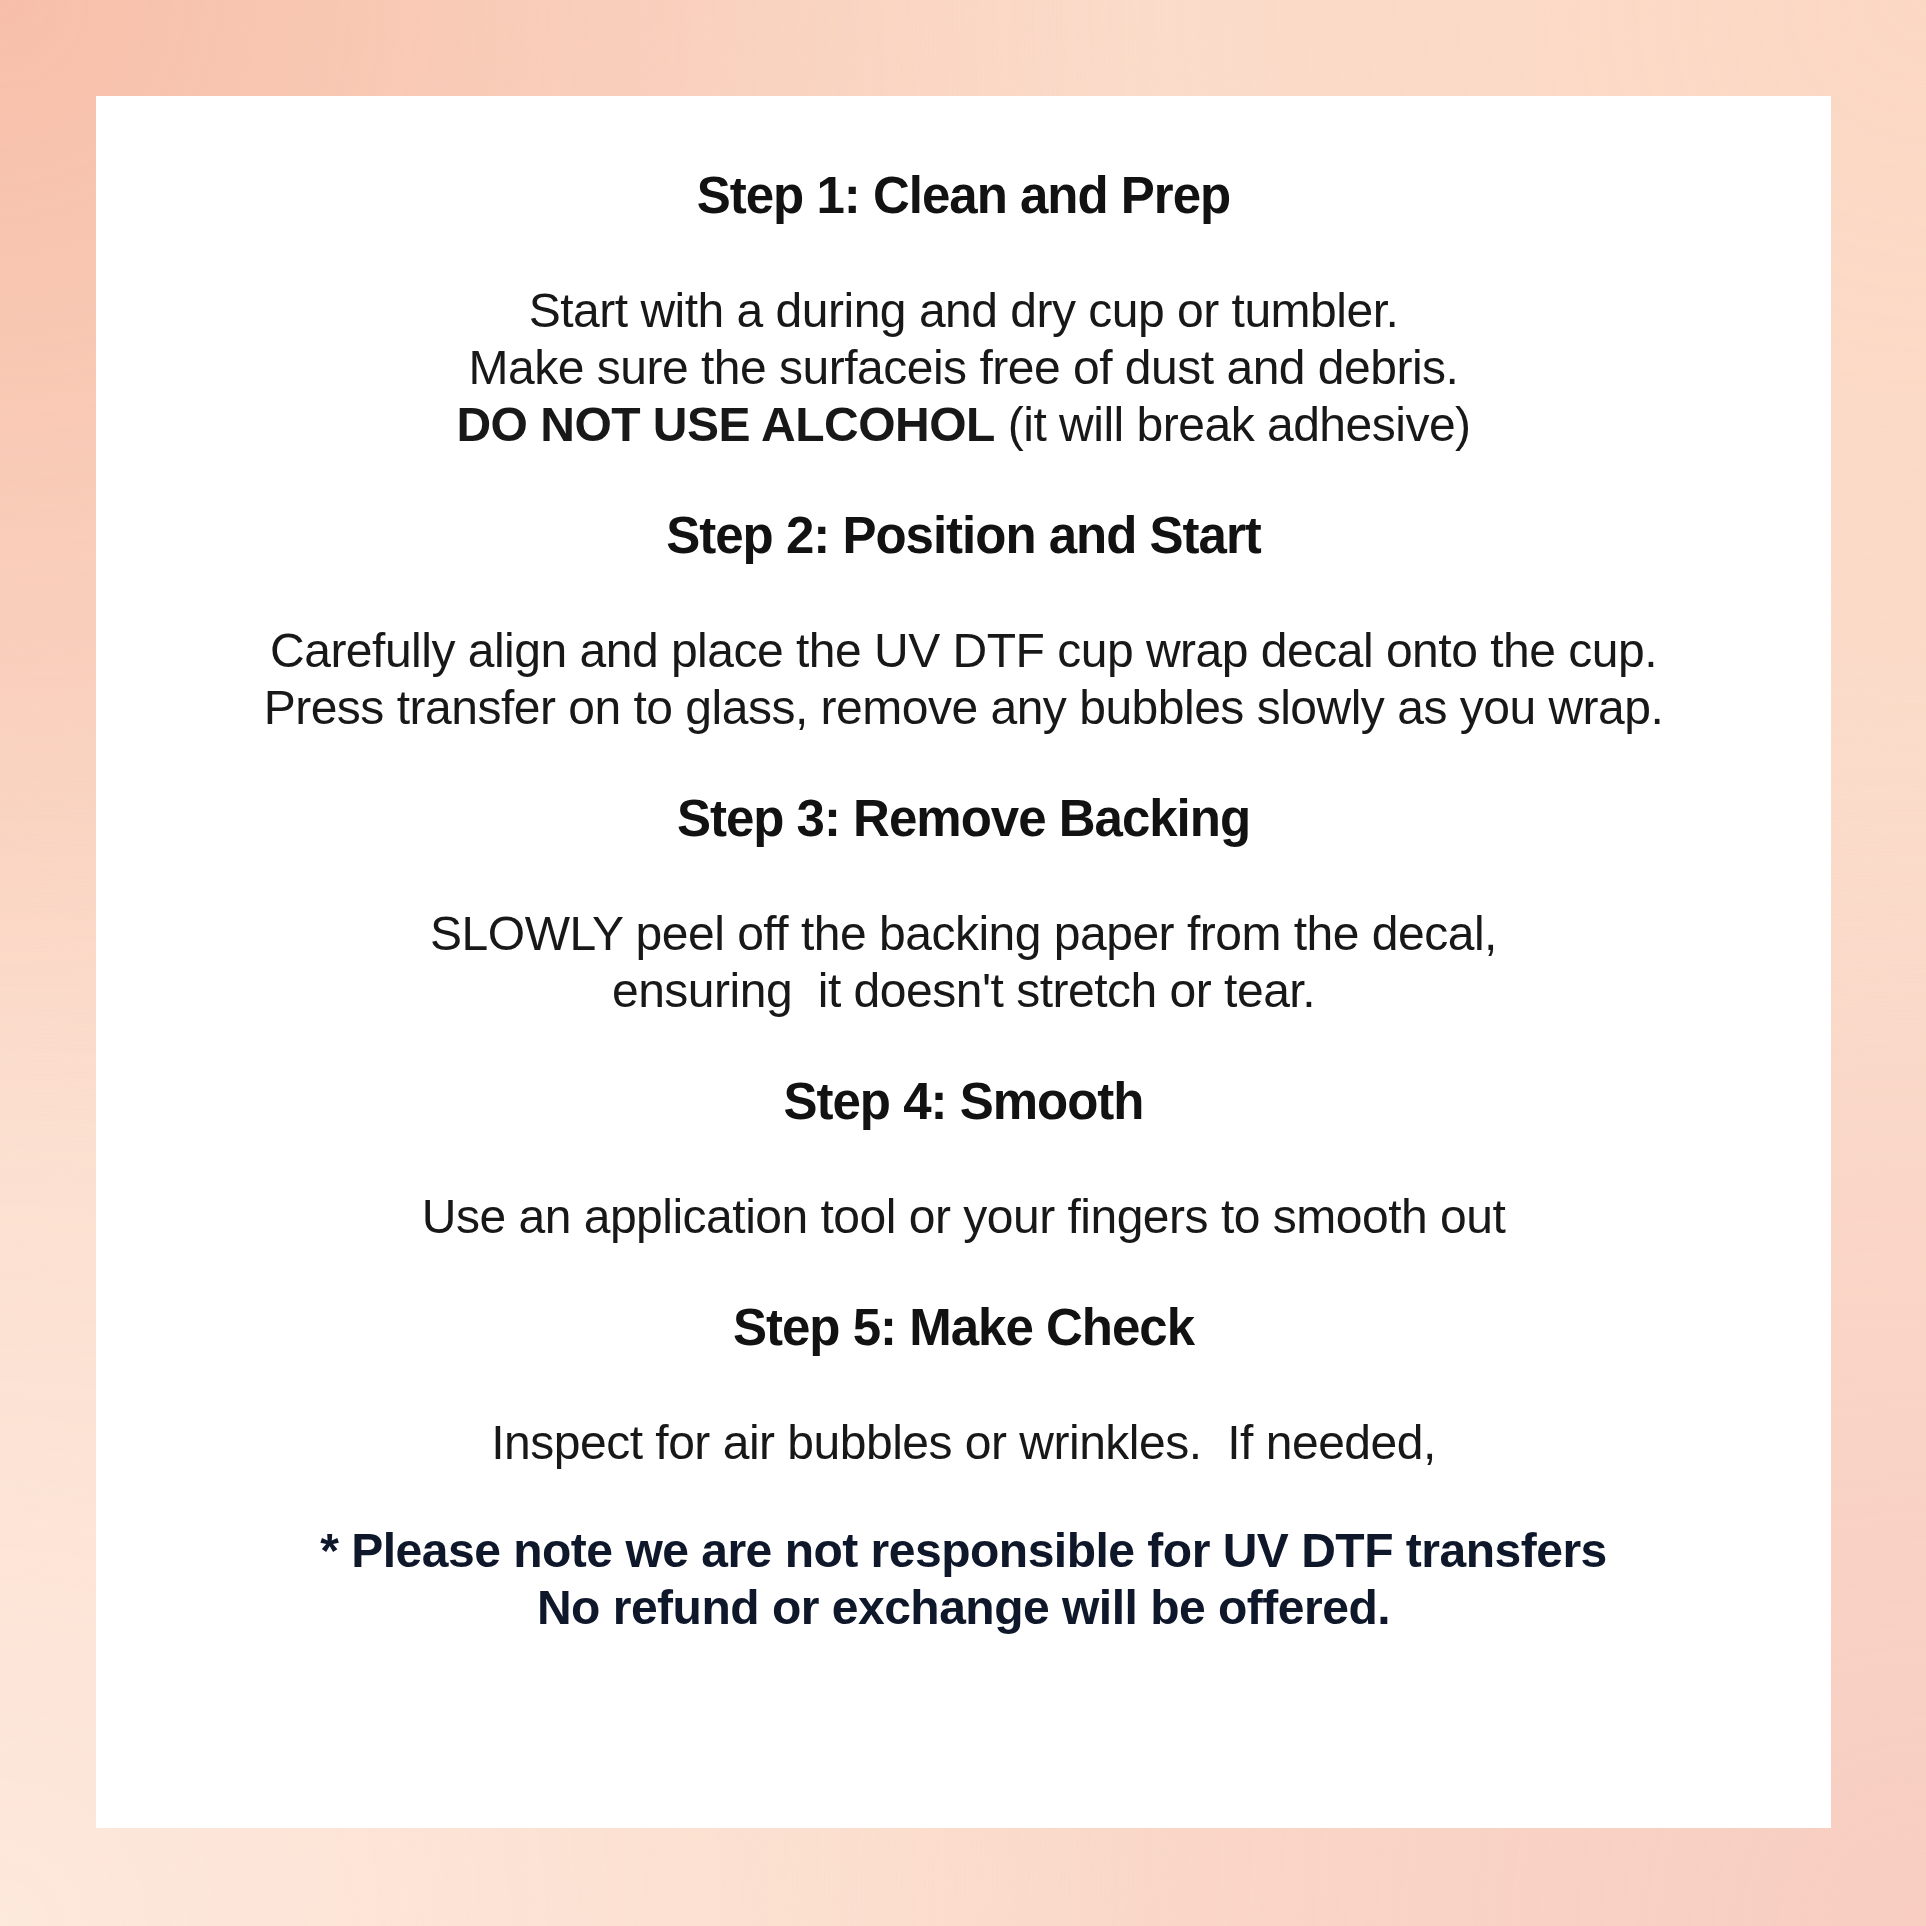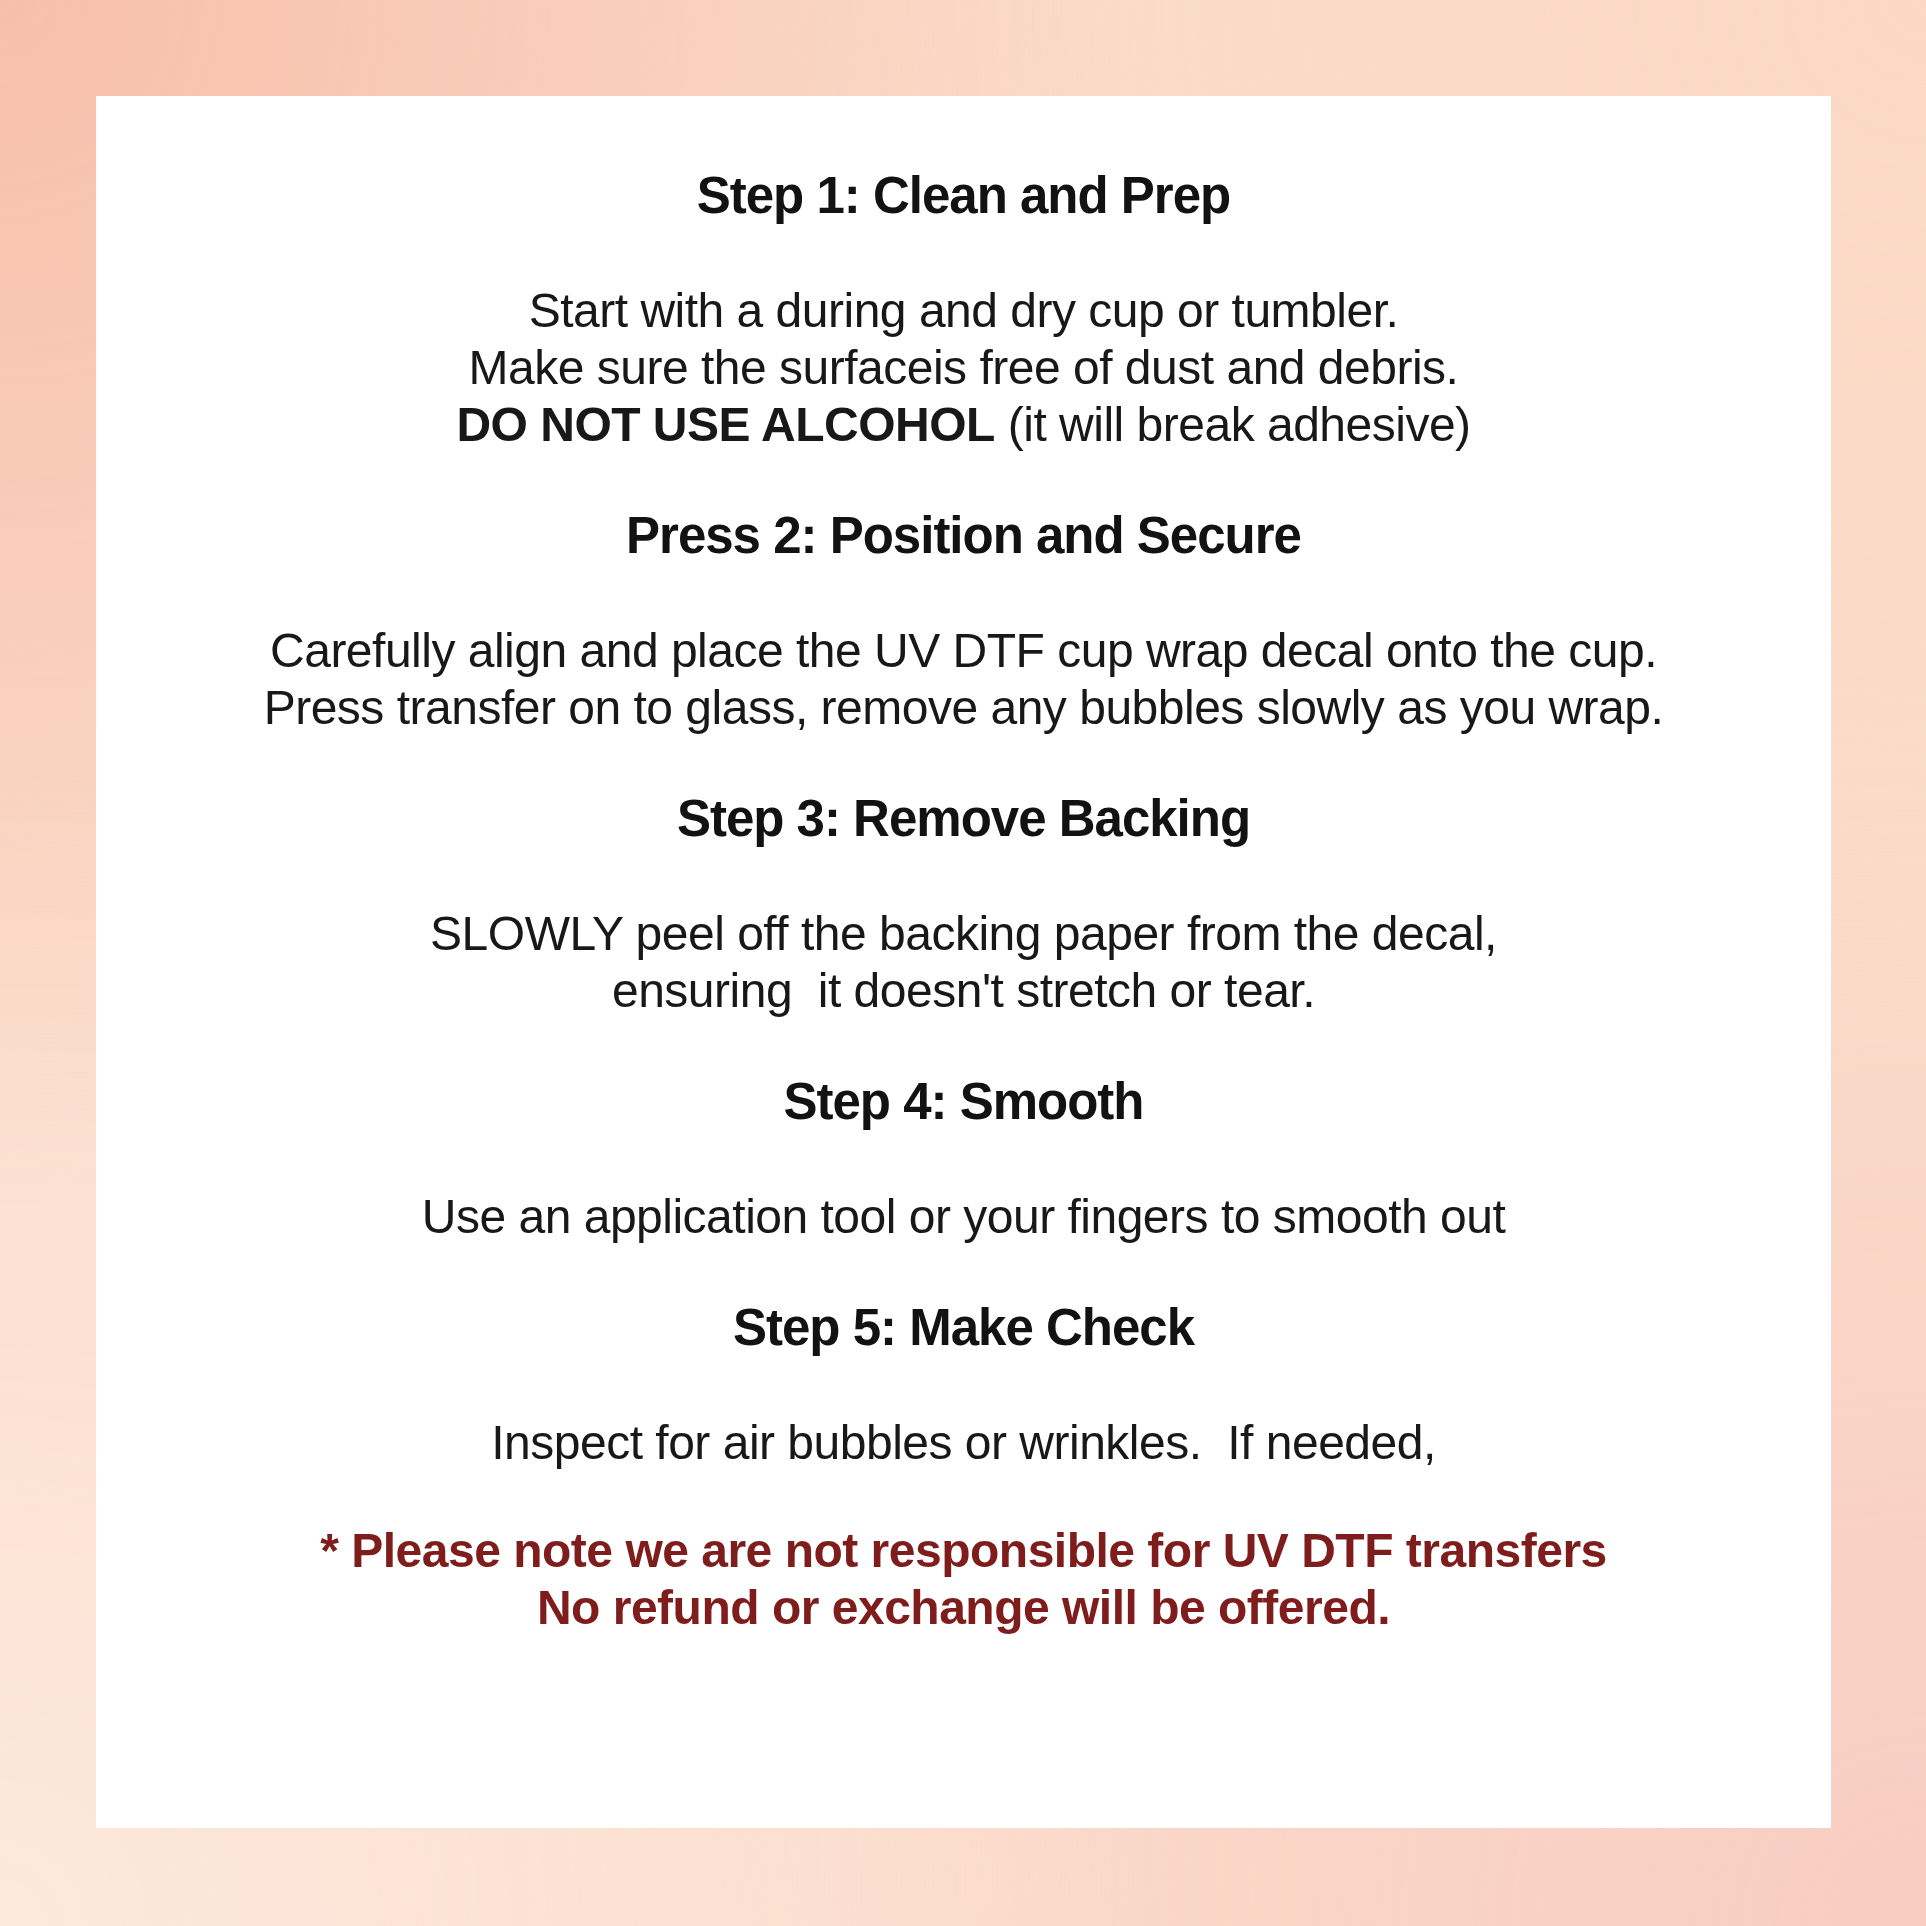--- a/index.html
+++ b/index.html
@@ -36,39 +36,39 @@
     line-height: 57px;
     letter-spacing: -0.5px;
     margin: 0 0 51px 0;
   }
   .line { white-space: pre-wrap; }
   .disclaimer {
     font-size: 48px;
     line-height: 57px;
     font-weight: 700;
     letter-spacing: -0.5px;
-    color: #7f1d1d;
+    color: #0f172a;
     margin: 0;
   }
 </style>
 </head>
 <body style="background-color: rgb(251, 220, 203); background-image: radial-gradient(60% 60% at 0% 0%, rgb(247, 191, 169) 0%, rgba(247, 191, 169, 0) 100%), radial-gradient(55% 55% at 100% 0%, rgb(251, 216, 196) 0%, rgba(251, 216, 196, 0) 100%), radial-gradient(60% 60% at 0% 100%, rgb(253, 232, 220) 0%, rgba(253, 232, 220, 0) 100%), radial-gradient(60% 60% at 100% 100%, rgb(248, 205, 194) 0%, rgba(248, 205, 194, 0) 100%);">
 
 <main class="card" style="background: rgb(255, 255, 255); color: rgb(24, 24, 24);">
   <div id="sections">
       <section class="step">
         <h2 class="step-heading">Step 1: Clean and Prep</h2>
         <div class="step-body">
           <div class="line"><span>Start with a during and dry cup or tumbler.</span></div>
           <div class="line"><span>Make sure the surfaceis free of dust and debris.</span></div>
           <div class="line"><strong>DO NOT USE ALCOHOL</strong><span> (it will break adhesive)</span></div>
         </div>
       </section>
       <section class="step">
-        <h2 class="step-heading">Press 2: Position and Secure</h2>
+        <h2 class="step-heading">Step 2: Position and Start</h2>
         <div class="step-body">
           <div class="line"><span>Carefully align and place the UV DTF cup wrap decal onto the cup.</span></div>
           <div class="line"><span>Press transfer on to glass, remove any bubbles slowly as you wrap.</span></div>
         </div>
       </section>
       <section class="step">
         <h2 class="step-heading">Step 3: Remove Backing</h2>
         <div class="step-body">
           <div class="line"><span>SLOWLY peel off the backing paper from the decal,</span></div>
           <div class="line"><span>ensuring  it doesn't stretch or tear.</span></div>

